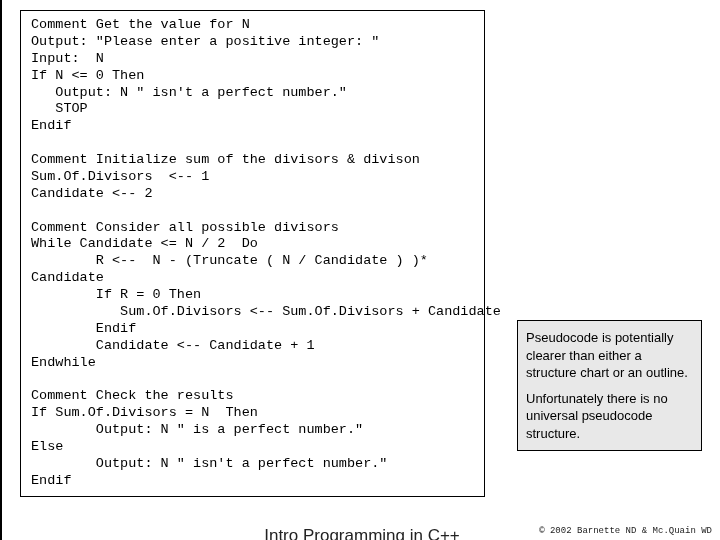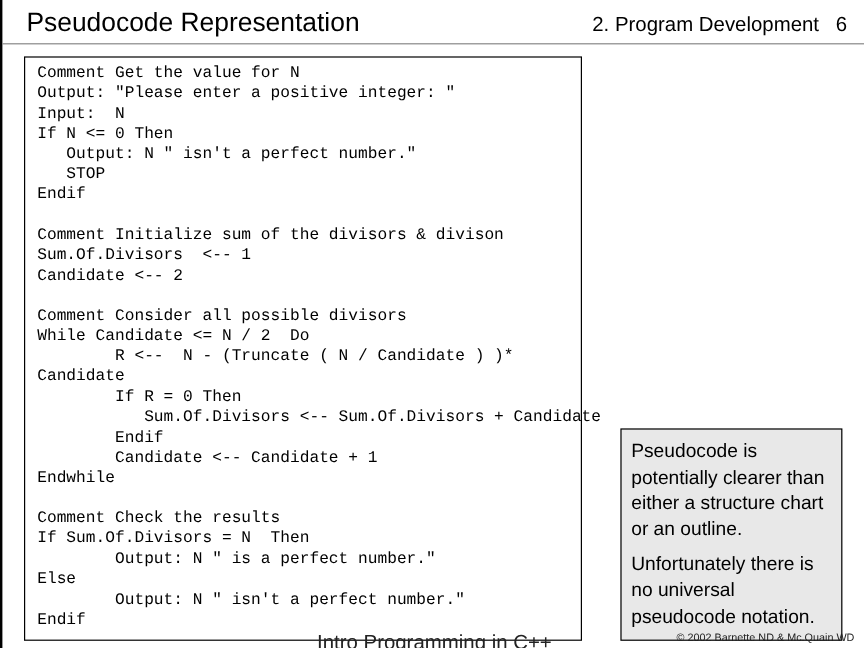--- a/index.html
+++ b/index.html
@@ -52,21 +52,21 @@
     background: #fff;
   }
   .notebox {
     position: absolute;
     right: 18px;
     top: 320px;
     width: 185px;
     border: 1px solid #000;
     background: #e8e8e8;
     padding: 8px 8px;
-    font-size: 16px;
+    font-size: 13px;
     line-height: 1.35;
   }
   .notebox p + p { margin-top: 8px; }
   .footer {
     position: absolute;
     bottom: 4px;
     left: 0;
     width: 720px;
     display: flex;
     align-items: baseline;
@@ -74,32 +74,27 @@
     color: #222;
     padding: 0 10px;
   }
   .footer-left { }
   .footer-center {
     position: absolute;
     left: 50%;
     transform: translateX(-50%);
     font-size: 17px;
   }
-  .footer-right { margin-left: auto; }
+  .footer-right { margin-left: auto; font-family: Liberation Mono, monospace; }
 </style>
 </head>
 <body>
 
 <div class="slide">
 
-  <div class="header">
-    <span class="title-left">Pseudocode Representation</span>
-    <span class="title-right">2. Program Development</span>
-    <span class="page-num">6</span>
-  </div>
 
   <div class="content">
     <div class="codebox">Comment Get the value for N
 Output: "Please enter a positive integer: "
 Input:  N
 If N &lt;= 0 Then
    Output: N " isn't a perfect number."
    STOP
 Endif
 
@@ -119,21 +114,21 @@
 
 Comment Check the results
 If Sum.Of.Divisors = N  Then
         Output: N " is a perfect number."
 Else
         Output: N " isn't a perfect number."
 Endif</div>
 
     <div class="notebox">
       <p>Pseudocode is potentially clearer than either a structure chart or an outline.</p>
-      <p>Unfortunately there is no universal pseudocode notation.</p>
+      <p>Unfortunately there is no universal pseudocode structure.</p>
     </div>
   </div>
 
   <div class="footer">
     <span class="footer-center">Intro Programming in C++</span>
     <span class="footer-right">© 2002  Barnette ND &amp; Mc.Quain WD</span>
   </div>
 
 </div>
 

